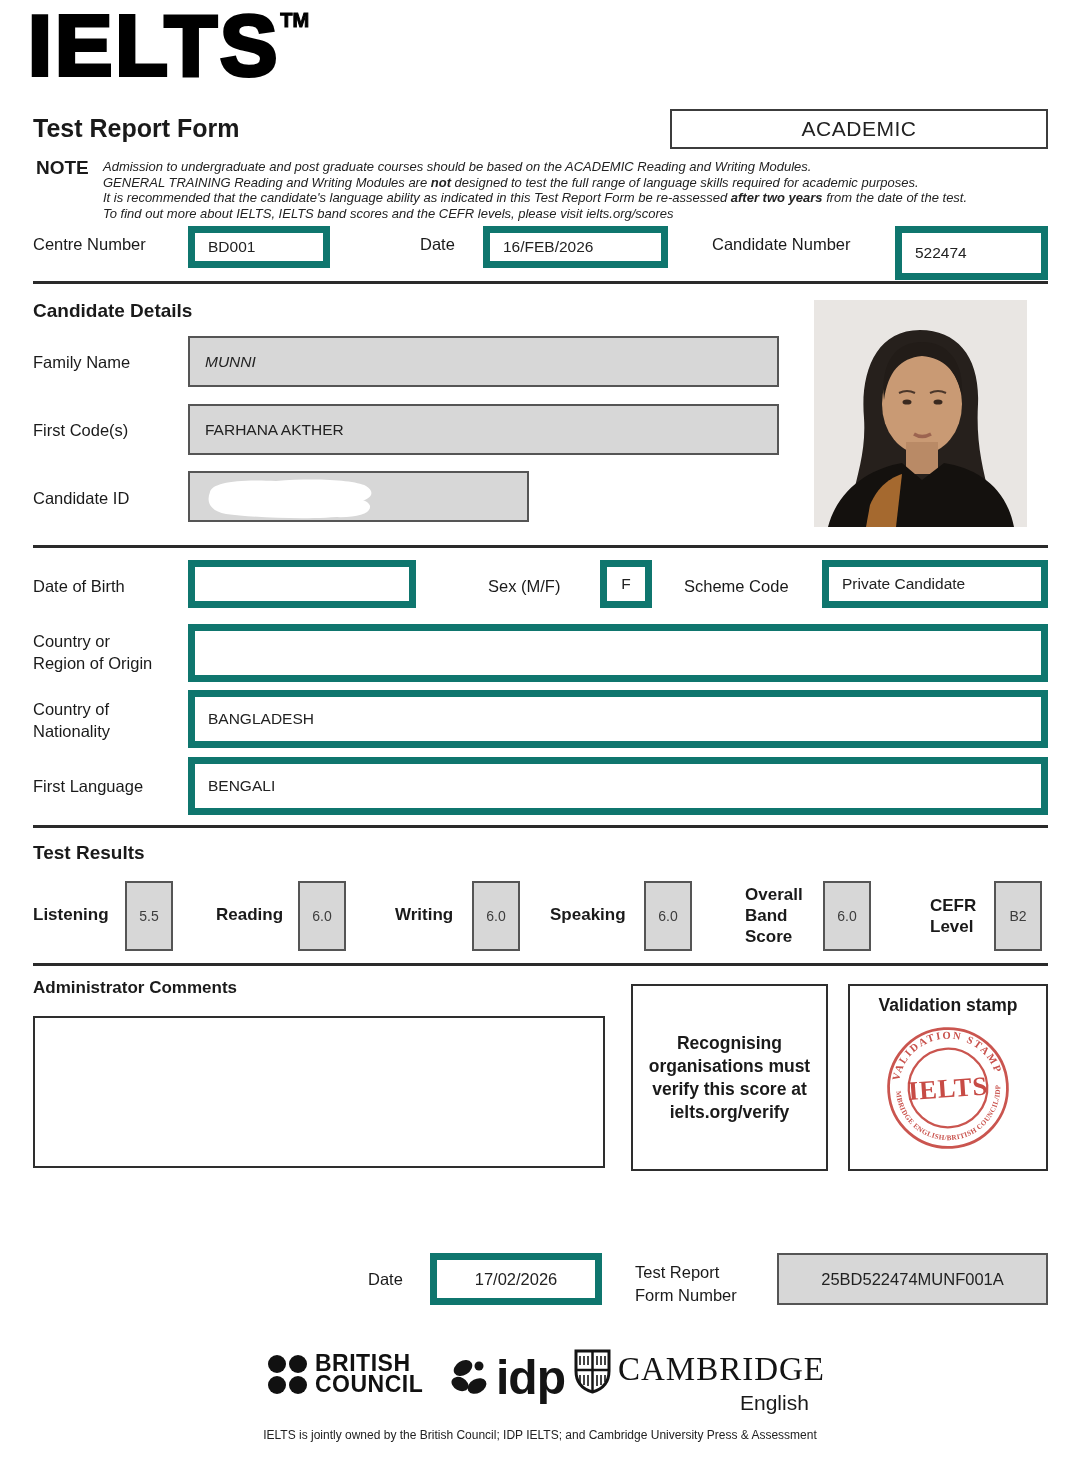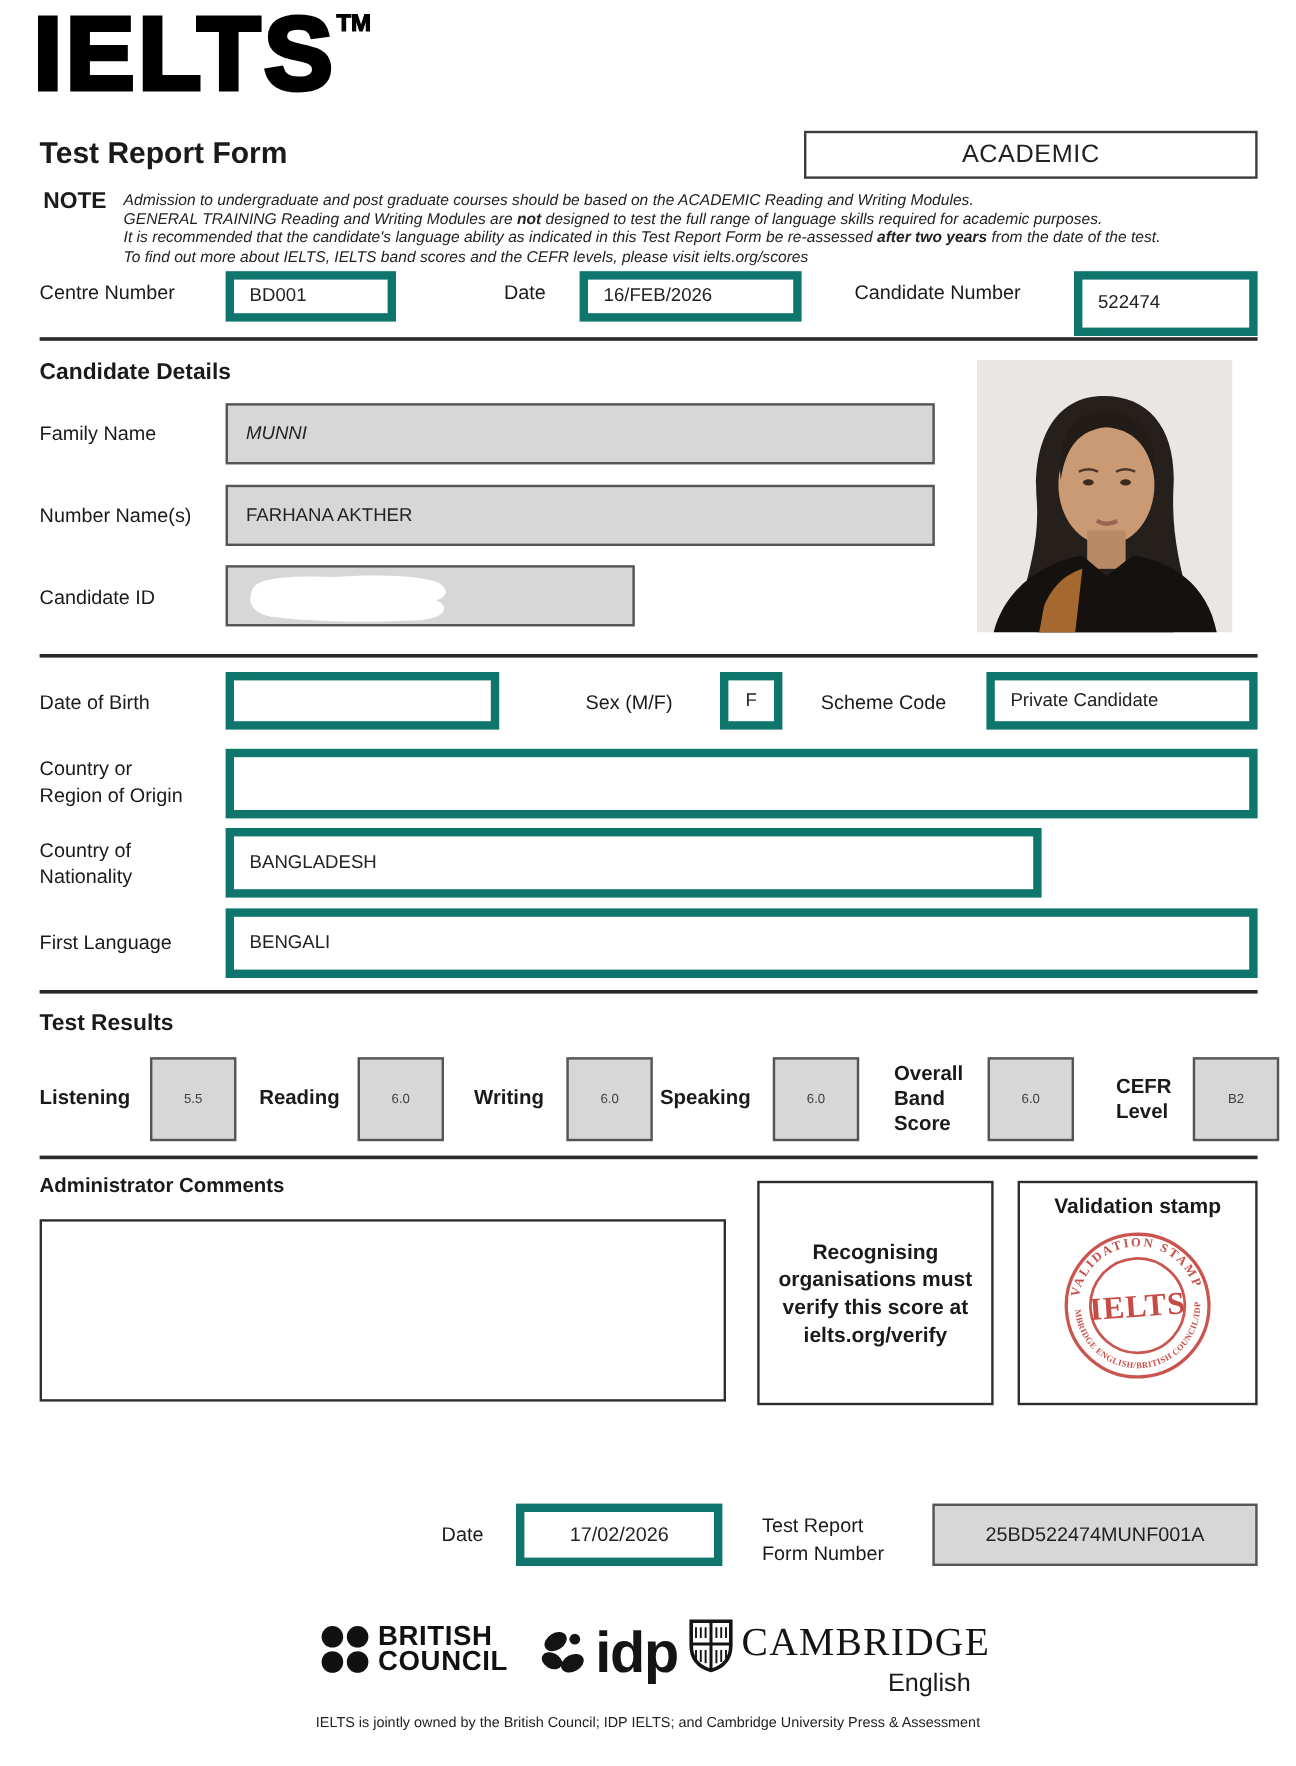--- a/index.html
+++ b/index.html
@@ -67,29 +67,29 @@
 
   .l-dob { left:33px; top:577px; }
   .b-dob { left:188px; top:560px; width:228px; height:48px; }
   .l-sex { left:488px; top:577px; }
   .b-sex { left:600px; top:560px; width:52px; height:48px; }
   .l-scheme { left:684px; top:577px; }
   .b-scheme { left:822px; top:560px; width:226px; height:48px; }
   .l-origin { left:33px; top:630px; line-height:22px; }
   .b-origin { left:188px; top:624px; width:860px; height:58px; }
   .l-nat { left:33px; top:698px; line-height:22px; }
-  .b-nat { left:188px; top:690px; width:680px; height:58px; }
+  .b-nat { left:188px; top:690px; width:860px; height:58px; }
   .l-lang { left:33px; top:777px; }
   .b-lang { left:188px; top:757px; width:860px; height:58px; }
   .hr3 { left:33px; top:825px; width:1015px; }
 
   
   .tr-heading { left:33px; top:842px; font-size:19px; font-weight:bold; }
   .skill-lbl { font-size:17px; font-weight:bold; top:905px; }
-  .score-box { top:881px; width:72px; height:70px; font-size:11px; color:#3d3d3d; }
+  .score-box { top:881px; width:48px; height:70px; font-size:14px; color:#3d3d3d; }
   .sl0 { left:33px; }  .sb0 { left:125px; }
   .sl1 { left:216px; } .sb1 { left:298px; }
   .sl2 { left:395px; } .sb2 { left:472px; }
   .sl3 { left:550px; } .sb3 { left:644px; }
   .l-overall { left:745px; top:884px; width:80px; font-size:17px; font-weight:bold; line-height:21px; }
   .b-overall { left:823px; }
   .l-cefr { left:930px; top:895px; width:62px; font-size:17px; font-weight:bold; line-height:21px; }
   .b-cefr { left:994px; }
   .hr4 { left:33px; top:963px; width:1015px; }
 
@@ -156,21 +156,21 @@
     </div>
   <div class="abs hr hr1"></div>
 
   <div class="abs cd-heading">Candidate Details</div>
 
   <div class="abs lbl l-family">Family Name</div>
   <div class="abs gbox b-family">
       <span>MUNNI</span>
     </div>
 
-  <div class="abs lbl l-first">Number Name(s)</div>
+  <div class="abs lbl l-first">First Code(s)</div>
   <div class="abs gbox b-first">
       <span>FARHANA AKTHER</span>
     </div>
 
   <div class="abs lbl l-candid">Candidate ID</div>
   <div class="abs gbox b-candid">
     <svg class="redaction" width="330" height="44" viewBox="0 0 330 44">
       <path fill="#ffffff" d="M14,16 C16,7 40,3 80,5 C120,2 158,4 170,10 C180,16 176,24 160,26 C172,30 170,38 150,40 C120,44 60,42 30,38 C14,35 10,26 14,16 Z"></path>
       <path fill="#ffffff" d="M120,22 C150,18 172,22 174,30 C175,38 160,42 138,41 C118,40 108,34 110,28 C112,24 116,23 120,22 Z"></path>
     </svg>

